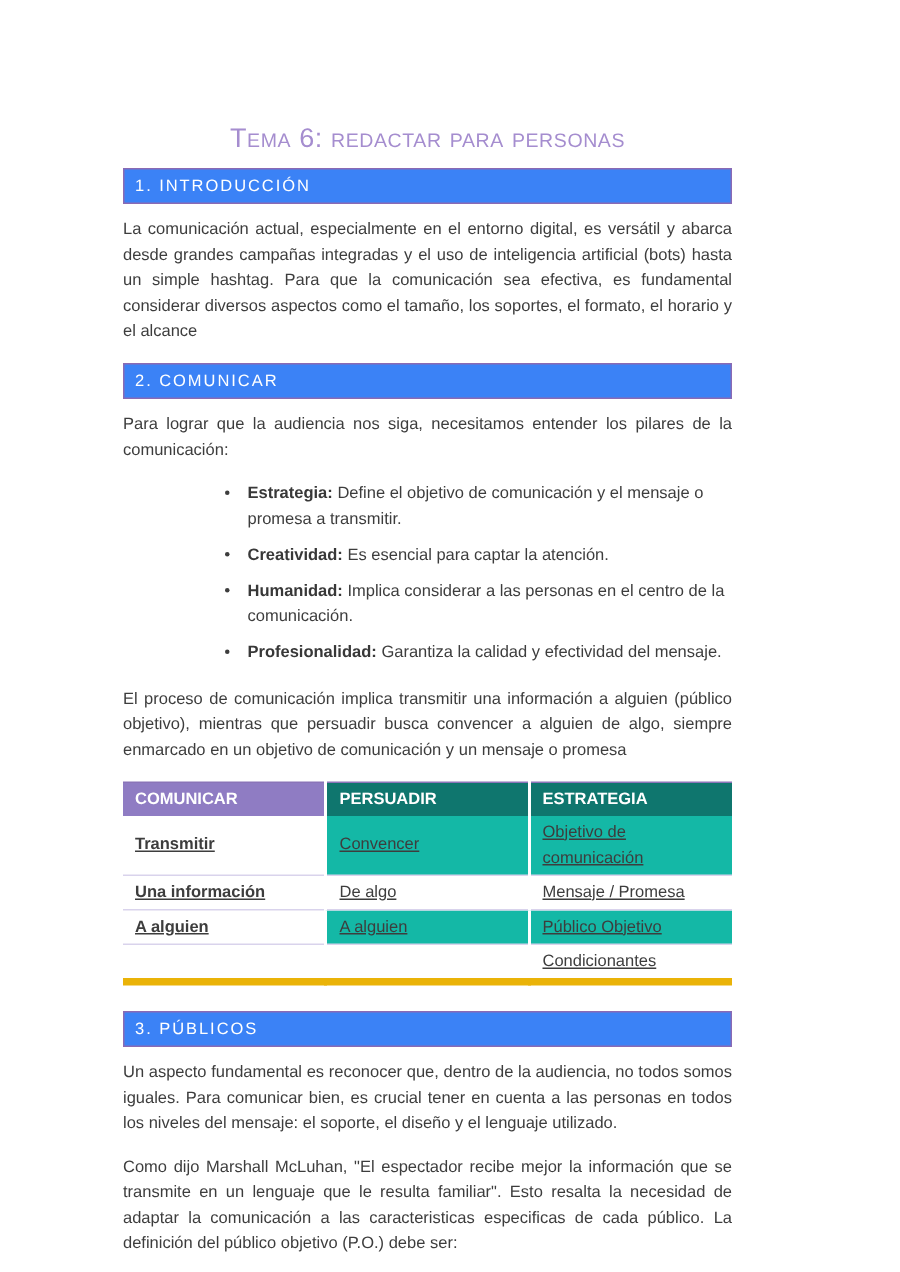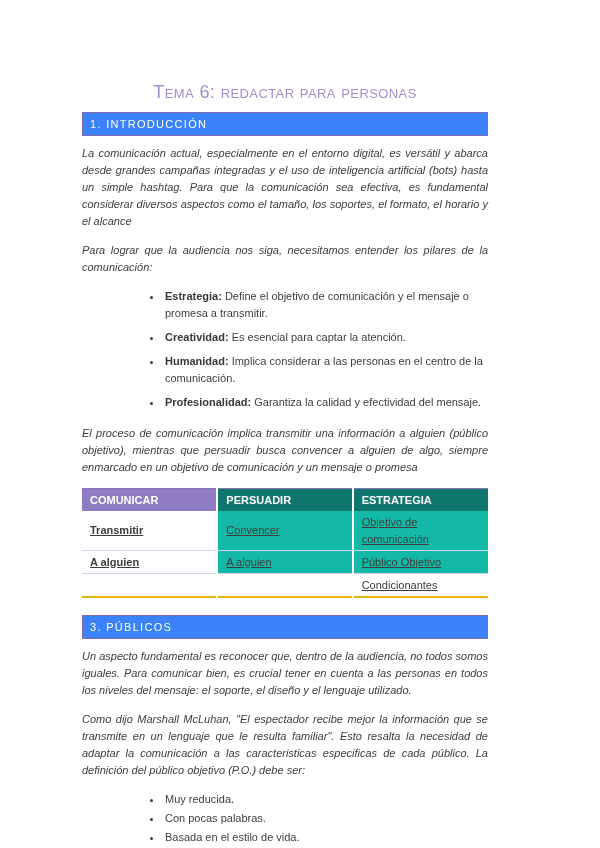--- a/index.html
+++ b/index.html
@@ -24,32 +24,32 @@
   }
   .section-bar{
     background:#3b82f6;
     border:1.5px solid #8a6ab4;
     color:#ffffff;
     padding:2.5px 7px;
     font-size:11px;
     letter-spacing:1.3px;
     margin:0 0 9px 0;
   }
-  .para{margin:0 0 12px 0;text-align:justify;font-style:italic;}
+  .para{margin:0 0 12px 0;text-align:justify;}
   ul.bullets{margin:3px 0 14px 0;padding-left:41px;list-style:disc;}
   ul.bullets li{margin-bottom:7px;padding-left:2px;margin-left:40px;}
   ul.bullets.tight{margin:0 0 11px 0;}
   ul.bullets.tight li{margin-bottom:2px;}
   ul.bullets b{color:#383838;}
   .data-table{
     width:100%;
     border-collapse:collapse;
     margin:2px 0 17px 0;
     border-top:1px solid #8a74b8;
-    border-bottom:2px solid #eab308;
+    border-bottom:5px solid #eab308;
   }
   .data-table th,.data-table td{
     text-align:left;
     padding:2.5px 8px;
     height:16px;
     font-size:11px;
     vertical-align:middle;
   }
   .data-table th{color:#ffffff;font-weight:bold;}
   .th-primary{background:#8f7cc3;width:33%;}
@@ -63,20 +63,21 @@
 </head>
 <body>
 
 <div class="page">
 
   <h1 class="doc-title">Tema 6: redactar para personas</h1>
 
   <div class="section-bar">1. INTRODUCCIÓN</div>
   <p class="para">La comunicación actual, especialmente en el entorno digital, es versátil y abarca desde grandes campañas integradas y el uso de inteligencia artificial (bots) hasta un simple hashtag. Para que la comunicación sea efectiva, es fundamental considerar diversos aspectos como el tamaño, los soportes, el formato, el horario y el alcance</p>
 
+  <div class="section-bar">2. COMUNICAR</div>
   <p class="para">Para lograr que la audiencia nos siga, necesitamos entender los pilares de la comunicación:</p>
 
   <ul class="bullets">
     <li>
       <b>Estrategia:</b>
       <span>Define el objetivo de comunicación y el mensaje o promesa a transmitir.</span>
     </li>
     <li>
       <b>Creatividad:</b>
       <span>Es esencial para captar la atención.</span>
@@ -100,20 +101,25 @@
         <th class="th-secondary c2">PERSUADIR</th>
         <th class="th-secondary c3">ESTRATEGIA</th>
       </tr>
     </thead>
     <tbody>
       <tr class="band">
         <td class="c1">Transmitir</td>
         <td class="c2">Convencer</td>
         <td class="c3">Objetivo de comunicación</td>
       </tr>
+      <tr>
+        <td class="c1">Una información</td>
+        <td class="c2">De algo</td>
+        <td class="c3">Mensaje / Promesa</td>
+      </tr>
       <tr class="band">
         <td class="c1">A alguien</td>
         <td class="c2">A alguien</td>
         <td class="c3">Público Objetivo</td>
       </tr>
       <tr>
         <td class="c1"></td>
         <td class="c2"></td>
         <td class="c3">Condicionantes</td>
       </tr>

